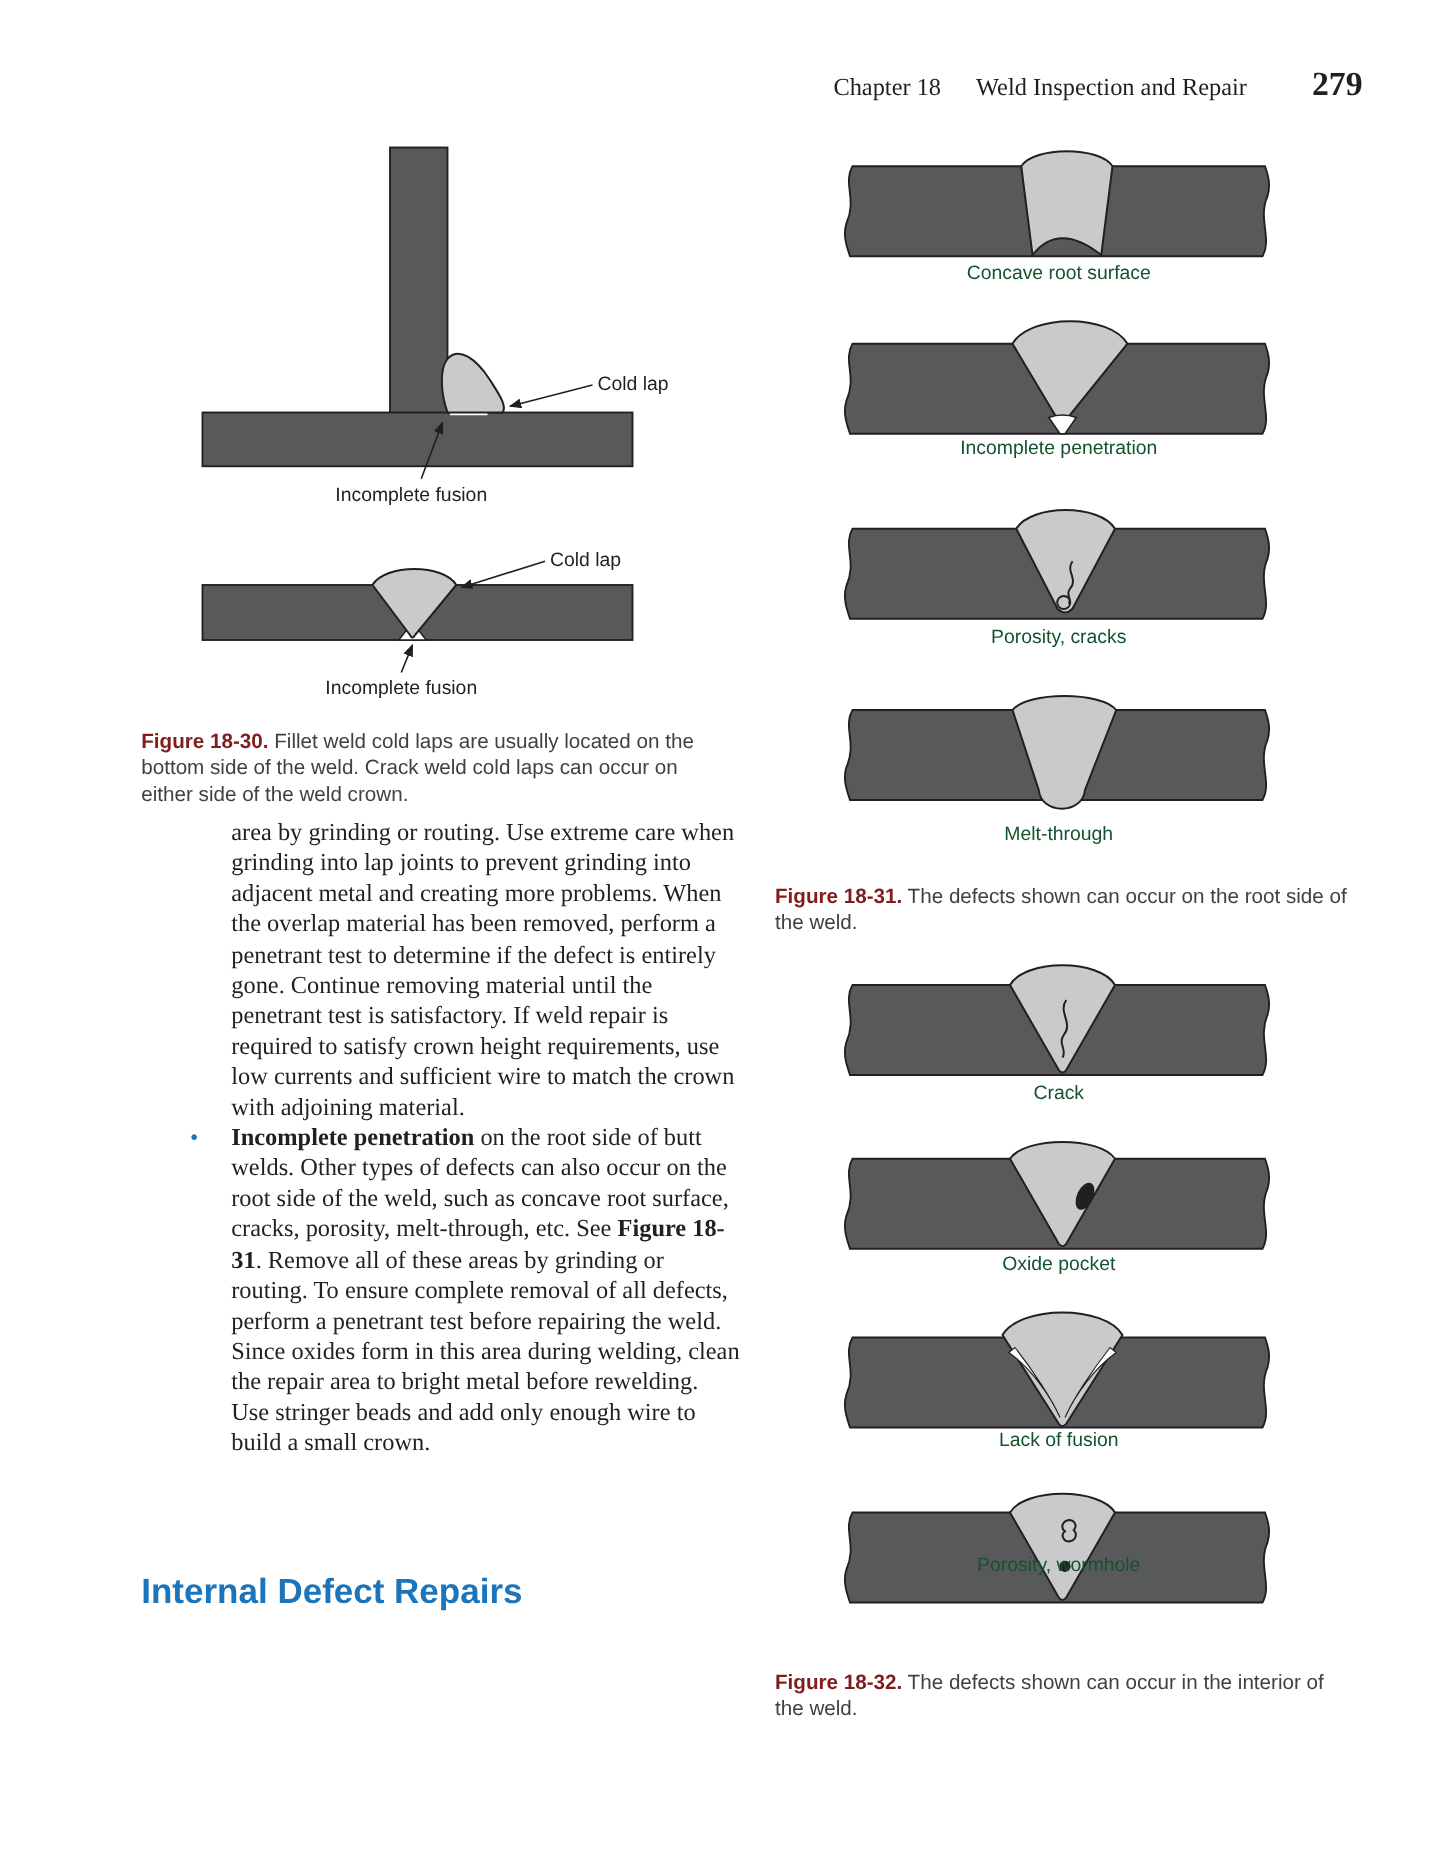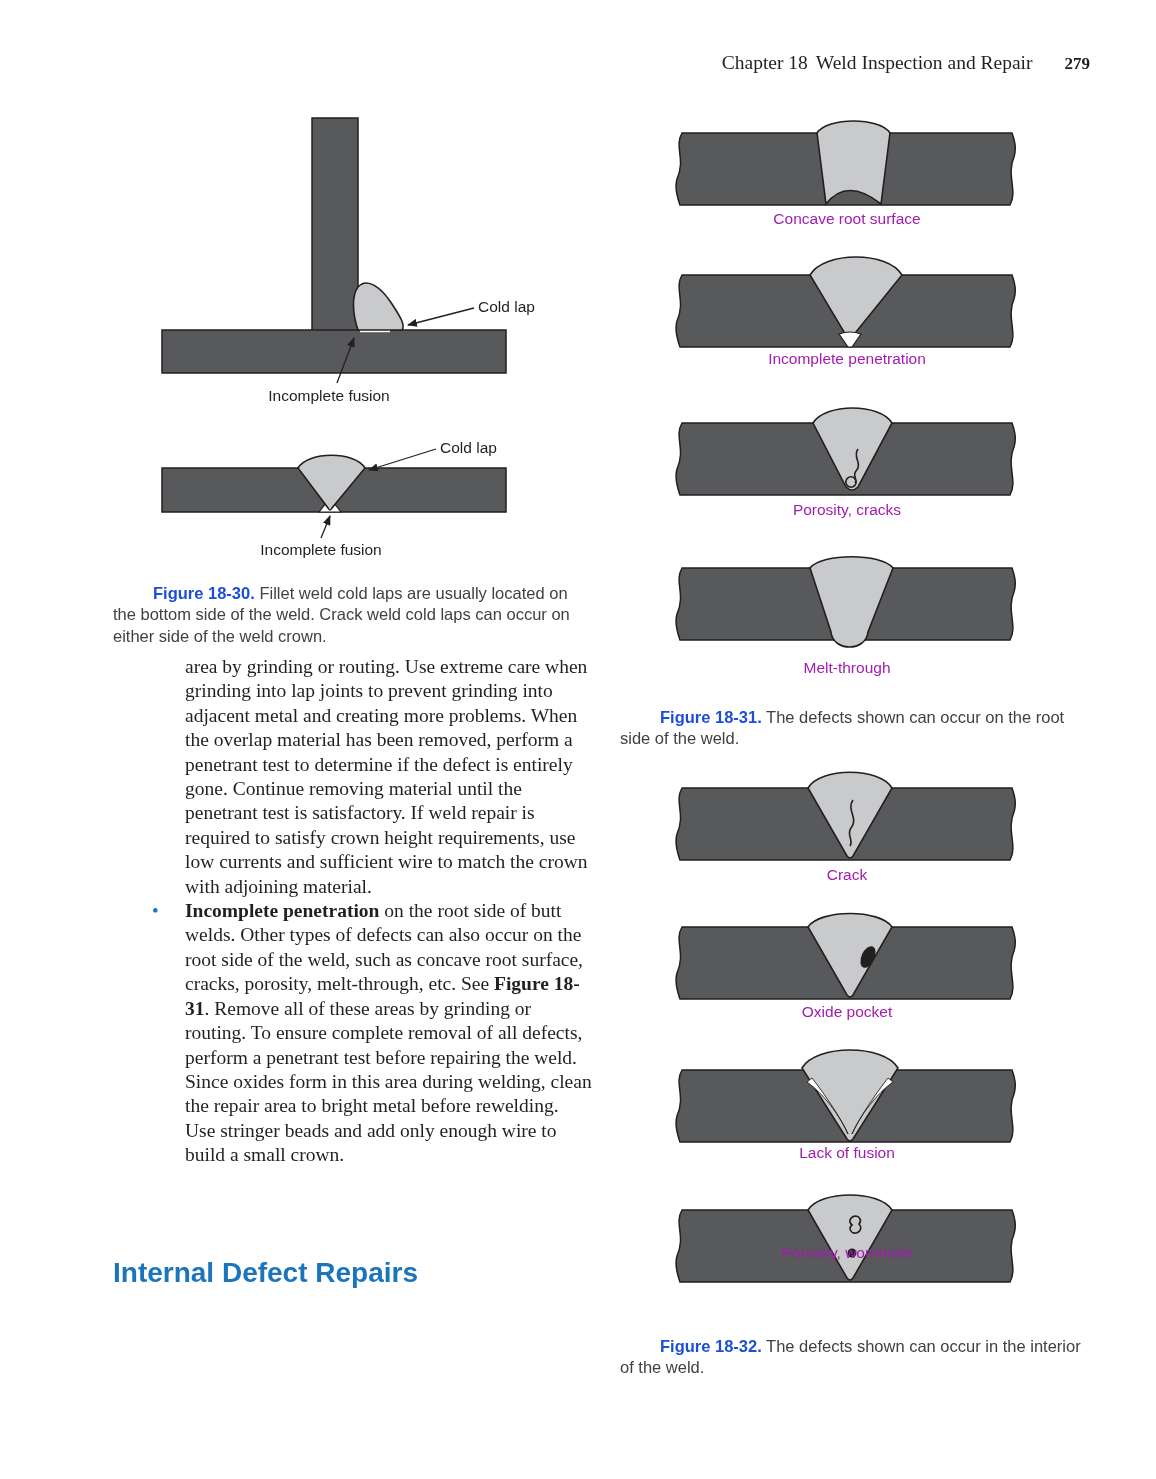--- a/index.html
+++ b/index.html
@@ -2,34 +2,34 @@
 <html><head>
 <meta charset="utf-8">
 <style>
   html,body{margin:0;padding:0;background:#ffffff;}
   .page{
     position:relative;width:1156px;height:1479px;background:#ffffff;
     font-family:"Liberation Serif",serif;color:#231F20;overflow:hidden;
   }
   
   .header{
-    position:absolute;top:52px;right:66px;display:flex;align-items:baseline;gap:8px;
+    position:absolute;top:52px;right:66px;display:flex;align-items:baseline;gap:28px;
     font-size:19.5px;color:#231F20;
   }
-  .header .pagenum{font-weight:bold;font-size:17px;margin-left:24px;}
+  .header .pagenum{font-weight:bold;font-size:27px;margin-left:24px;}
   
   .caption{
     position:absolute;font-family:"Liberation Sans",sans-serif;
     font-size:16.5px;line-height:21.5px;color:#414042;text-align:left;
   }
-  .fig-label{color:#1d4ed8;font-weight:bold;margin-left:40px;}
+  .fig-label{color:#7f1d1d;font-weight:bold;}
   
   .dlabel{
     position:absolute;left:662px;width:370px;text-align:center;
-    font-family:"Liberation Sans",sans-serif;font-size:15.5px;color:#a21caf;
+    font-family:"Liberation Sans",sans-serif;font-size:15.5px;color:#14532d;
   }
   .dsvg{position:absolute;left:662px;width:370px;height:120px;}
   
   .bodytext{
     position:absolute;left:113px;top:655px;width:480px;
     font-size:19.5px;line-height:24.4px;color:#231F20;
   }
   .cont{margin:0 0 0 72px;}
   .bullet-item{position:relative;margin:0;padding-left:72px;}
   .bullet-marker{

